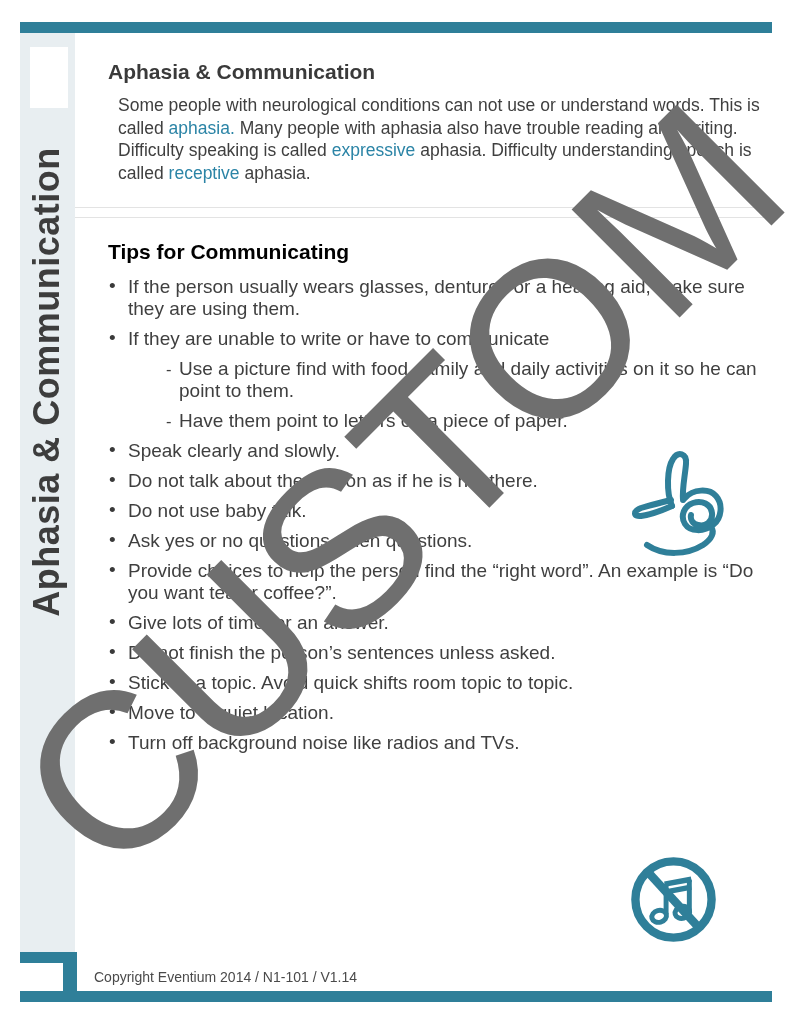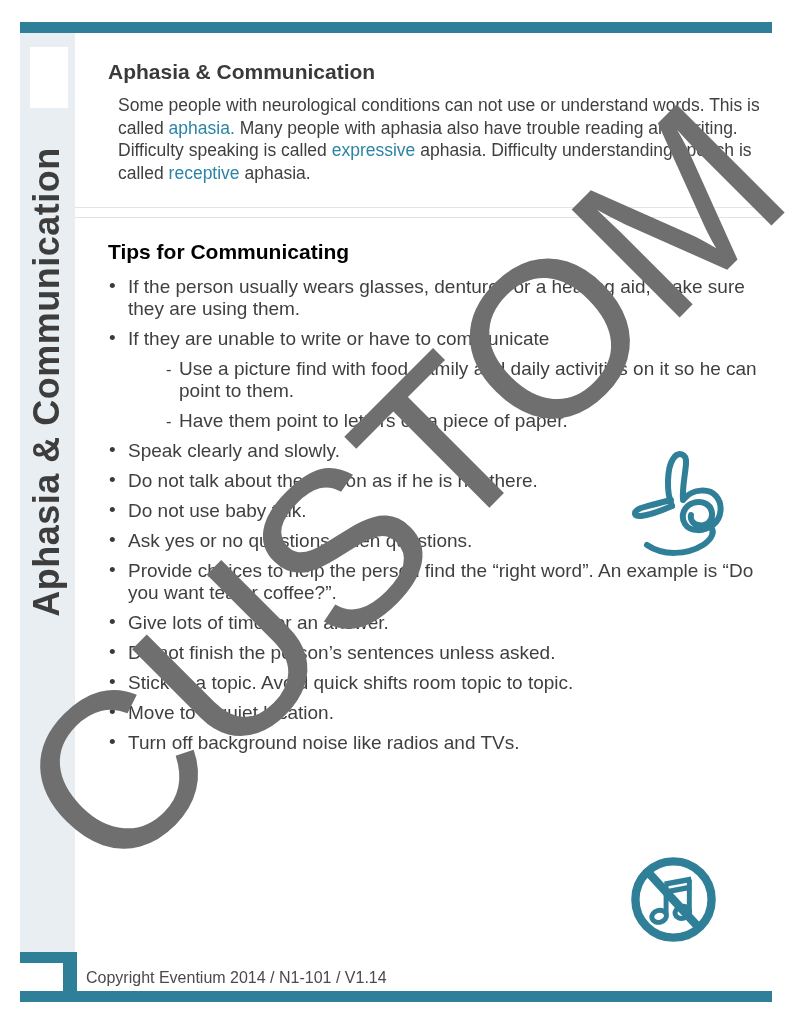--- a/index.html
+++ b/index.html
@@ -12,21 +12,21 @@
   .bottombar{position:absolute;left:20px;top:991px;width:752px;height:11px;background:#2f7f99;}
   .sidebar{position:absolute;left:20px;top:33px;width:55px;height:919px;background:#e8eef1;}
   .sidebar-whitebox{position:absolute;left:30px;top:47px;width:38px;height:61px;background:#ffffff;}
   .vtitle{
     position:absolute;left:47px;top:382px;transform:translate(-50%,-50%) rotate(-90deg);
     white-space:nowrap;font-size:36px;font-weight:bold;color:#3d3d3d;letter-spacing:0.5px;
   }
   .footer-capband{position:absolute;left:20px;top:952px;width:57px;height:11px;background:#2f7f99;}
   .footer-whitebox{position:absolute;left:20px;top:963px;width:43px;height:28px;background:#ffffff;}
   .footer-tealcol{position:absolute;left:63px;top:963px;width:14px;height:28px;background:#2f7f99;}
-  .footer-text{position:absolute;left:86px;top:969px;font-size:16px;color:#4a4a4a;}
+  .footer-text{position:absolute;left:94px;top:969px;font-size:14px;color:#4a4a4a;}
   
   .content{position:absolute;left:108px;top:60px;width:652px;color:#3f3f3f;}
   .doc-title{font-size:21px;font-weight:bold;color:#3a3a3a;margin:0 0 6px 0;}
   .intro{font-size:17.5px;line-height:22.5px;margin:10px;width:650px;}
   .teal-word{color:#2b84a6;}
   .divider{position:absolute;left:75px;top:207px;width:697px;height:9px;
     border-top:1px solid #e3e3e3;border-bottom:1px solid #e3e3e3;}
   .tips-heading{position:absolute;left:108px;top:240px;font-size:21px;font-weight:bold;color:#000000;margin:0;text-align:right;}
   .tips-list{position:absolute;left:108px;top:276px;width:652px;margin:0;padding:0;list-style:none;}
   .tip{position:relative;padding-left:20px;margin:0 0 8px 0;font-size:19px;line-height:22px;color:#3f3f3f;}

